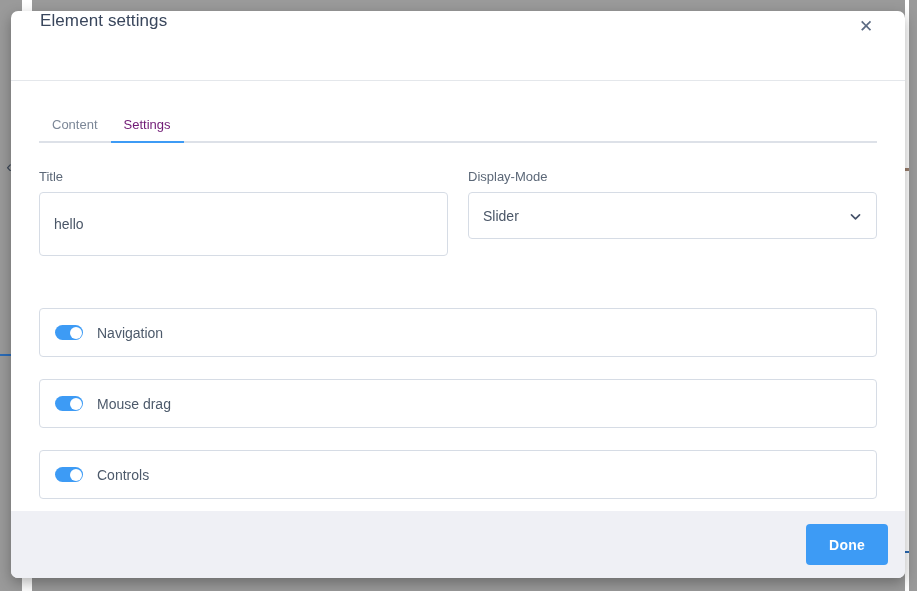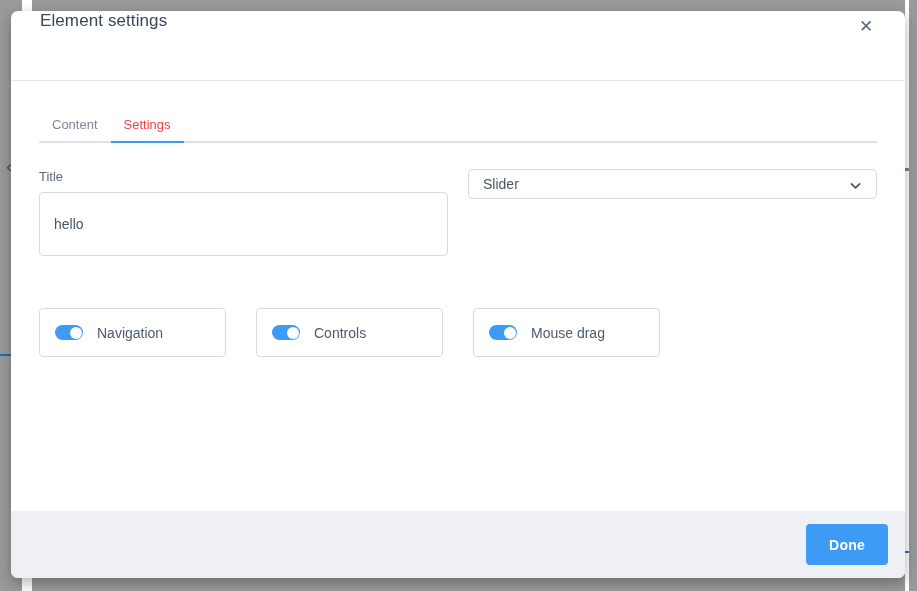--- a/index.html
+++ b/index.html
@@ -141,21 +141,21 @@
   .tab {
     font-size: 13px;
     color: #7c8797;
     padding: 0 13px 9px 13px;
     margin-bottom: -2px;
     border-bottom: 2px solid transparent;
     cursor: pointer;
     white-space: nowrap;
   }
   .tab.active {
-    color: #ef4444;
+    color: #701a75;
     border-bottom-color: #3d9bf5;
   }
 
   
   .modal-body {
     flex: 1;
     padding: 26px 28px 0 28px;
     box-sizing: border-box;
   }
   .form-grid {
@@ -178,21 +178,21 @@
     padding: 0 14px;
     font-size: 14px;
     color: #4a5667;
     background: #ffffff;
     font-family: "Liberation Sans", sans-serif;
     outline: none;
   }
   .select-box {
     position: relative;
     width: 100%;
-    height: 30px;
+    height: 47px;
     box-sizing: border-box;
     border: 1px solid #d6dce5;
     border-radius: 4px;
     background: #ffffff;
     display: flex;
     align-items: center;
     padding: 0 14px;
     cursor: pointer;
   }
   .select-value {
@@ -203,21 +203,21 @@
   .chevron {
     width: 13px;
     height: 13px;
     display: block;
     color: #46536a;
   }
 
   
   .toggle-grid {
     display: grid;
-    grid-template-columns: 1fr 1fr 1fr 1fr;
+    grid-template-columns: 1fr;
     column-gap: 30px;
     row-gap: 22px;
     margin-top: 52px;
   }
   .toggle-card {
     height: 49px;
     box-sizing: border-box;
     border: 1px solid #d6dce5;
     border-radius: 4px;
     background: #ffffff;
@@ -310,20 +310,21 @@
 
   <div class="modal-body">
 
     <div class="form-grid">
       <div>
         <label class="field-label">Title</label>
         <input class="text-input" type="text" value="hello" style="">
       </div>
 
       <div>
+        <label class="field-label">Display-Mode</label>
         <div class="select-box">
           <span class="select-value">Slider</span>
           <span class="chevron">
             <svg viewBox="0 0 16 16" width="13" height="13" fill="none" stroke="currentColor" stroke-width="2" stroke-linecap="round" stroke-linejoin="round">
               <polyline points="3,6 8,11 13,6"></polyline>
             </svg>
           </span>
         </div>
       </div>
     </div>
@@ -335,28 +336,28 @@
             <span class="knob"></span>
           </span>
         <span class="toggle-label">Navigation</span>
       </div>
 
 
       <div class="toggle-card">
         <span class="switch on">
             <span class="knob"></span>
           </span>
-        <span class="toggle-label">Controls</span>
+        <span class="toggle-label">Mouse drag</span>
       </div>
 
       <div class="toggle-card">
         <span class="switch on">
             <span class="knob"></span>
           </span>
-        <span class="toggle-label">Mouse drag</span>
+        <span class="toggle-label">Controls</span>
       </div>
 
     </div>
   </div>
 
   <div class="modal-footer">
     <button class="done-btn">Done</button>
   </div>
 
 </div>

